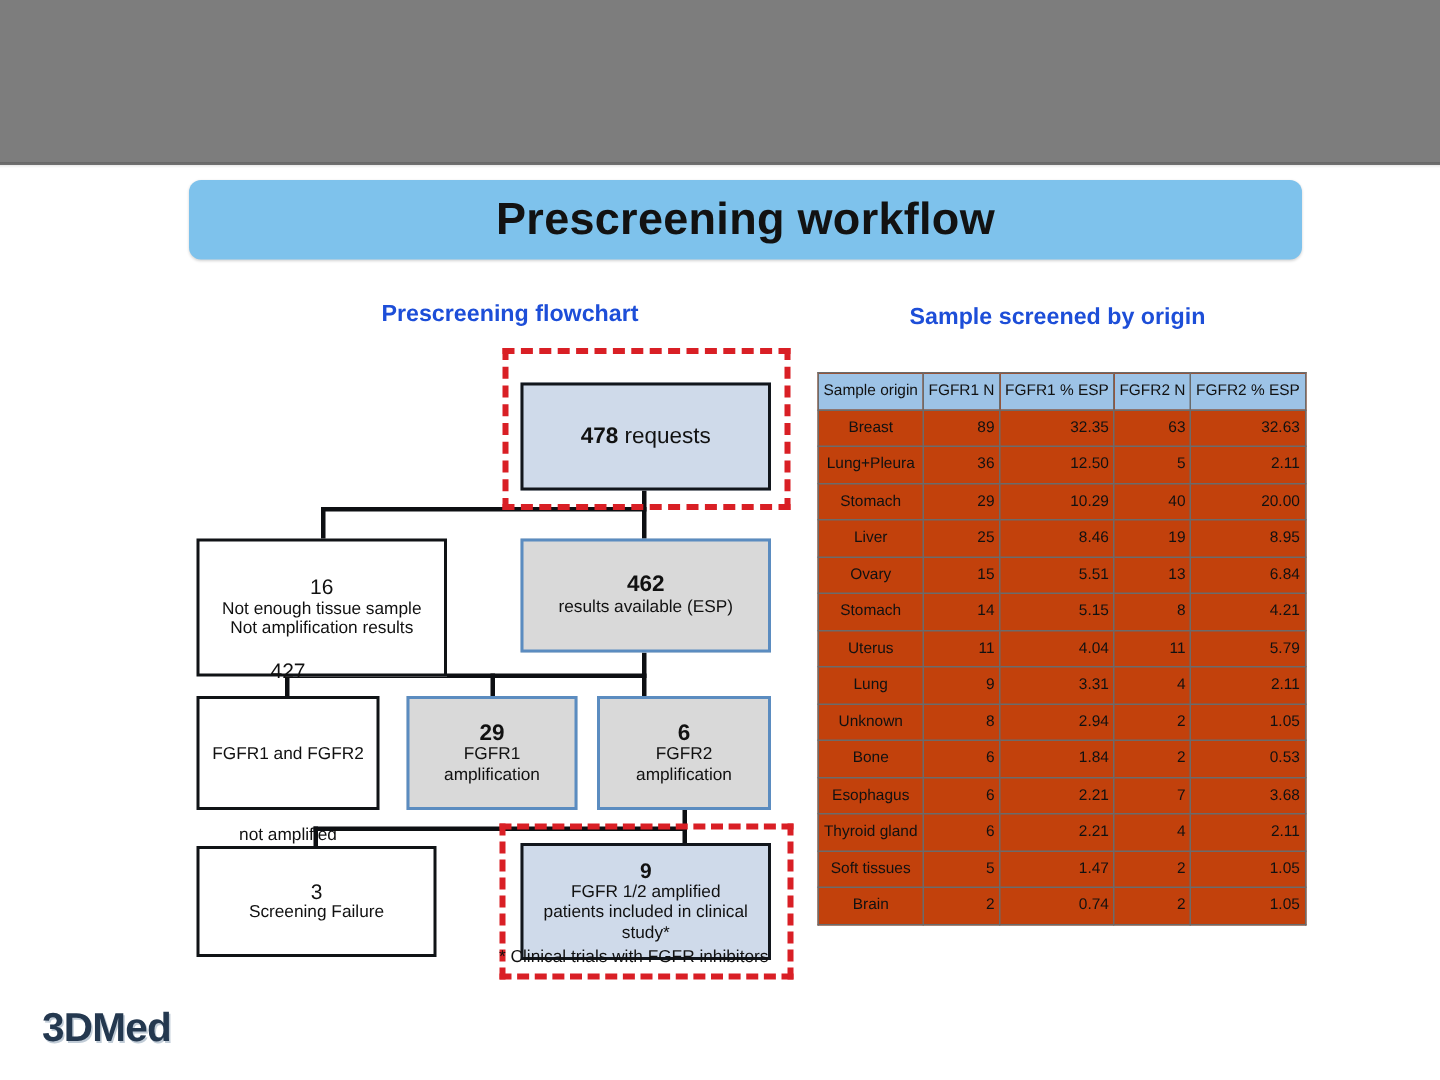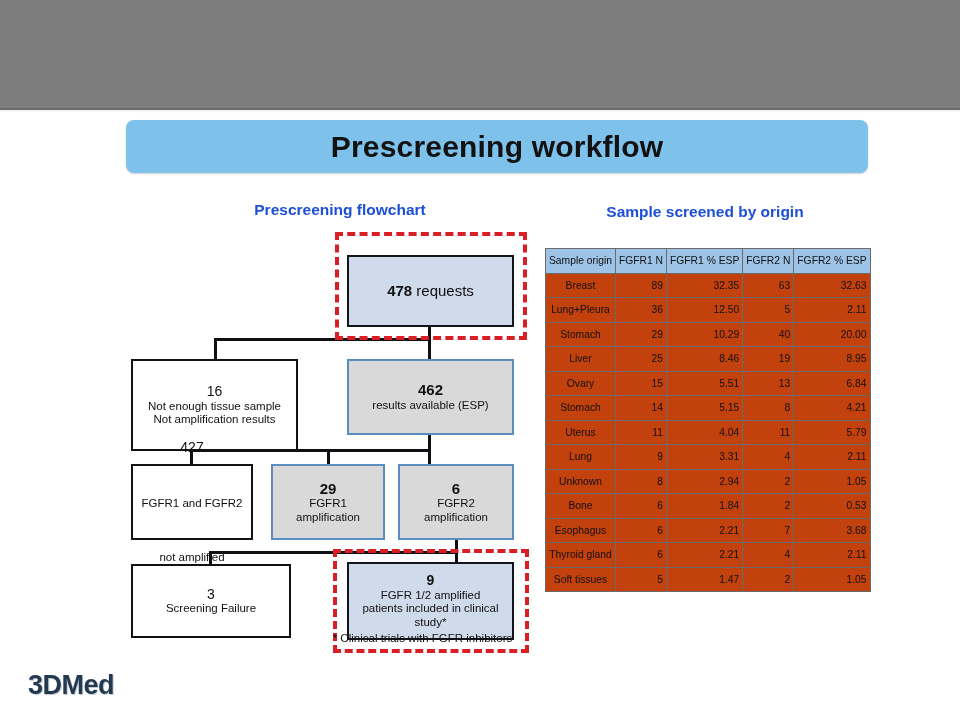--- a/index.html
+++ b/index.html
@@ -282,19 +282,26 @@
             <td class="c4 num">4</td>
             <td class="c5 num">2.11</td>
           </tr>
           <tr>
             <td class="c1 origin">Soft tissues</td>
             <td class="c2 num">5</td>
             <td class="c3 num">1.47</td>
             <td class="c4 num">2</td>
             <td class="c5 num">1.05</td>
           </tr>
+          <tr>
+            <td class="c1 origin">Brain</td>
+            <td class="c2 num">2</td>
+            <td class="c3 num">0.74</td>
+            <td class="c4 num">2</td>
+            <td class="c5 num">1.05</td>
+          </tr>
         </tbody>
     </table>
   </div>
 
   <div class="logo">3DMed</div>
 
 </div>
 
 </body></html>

